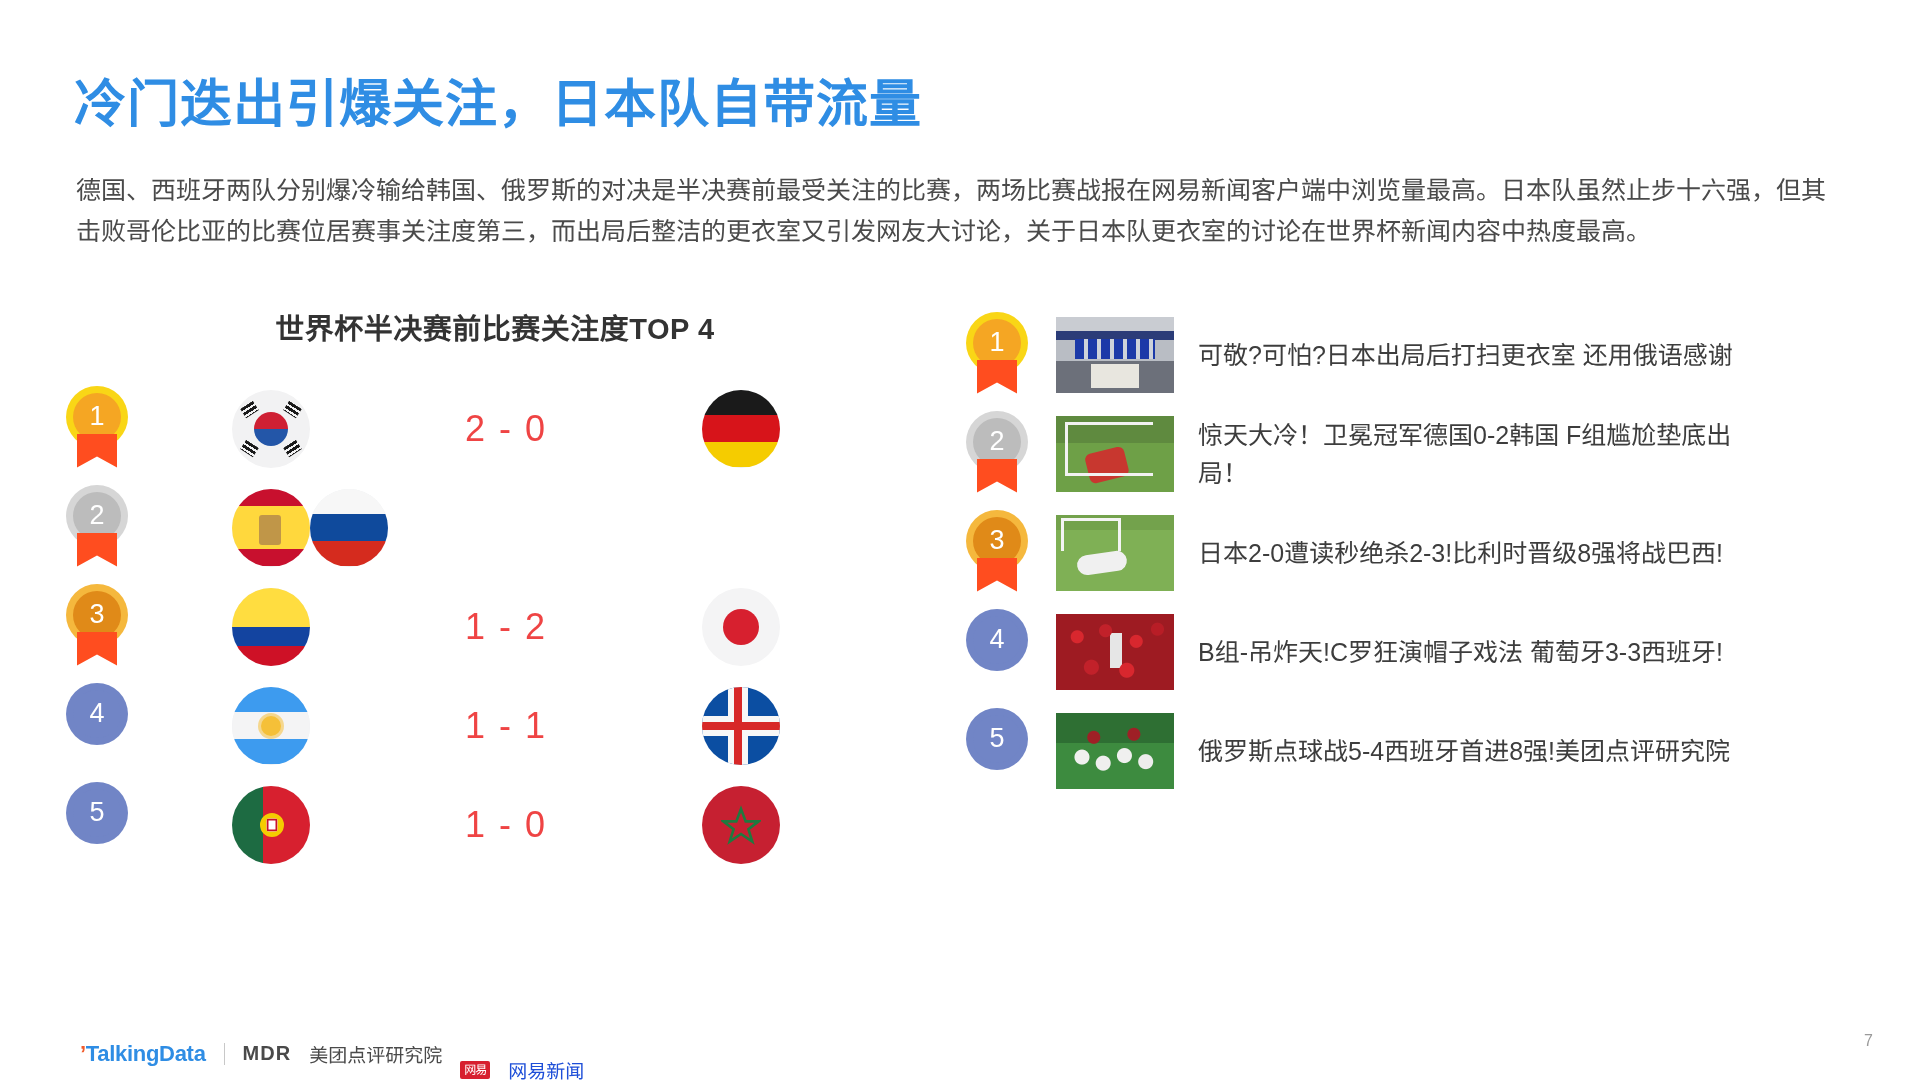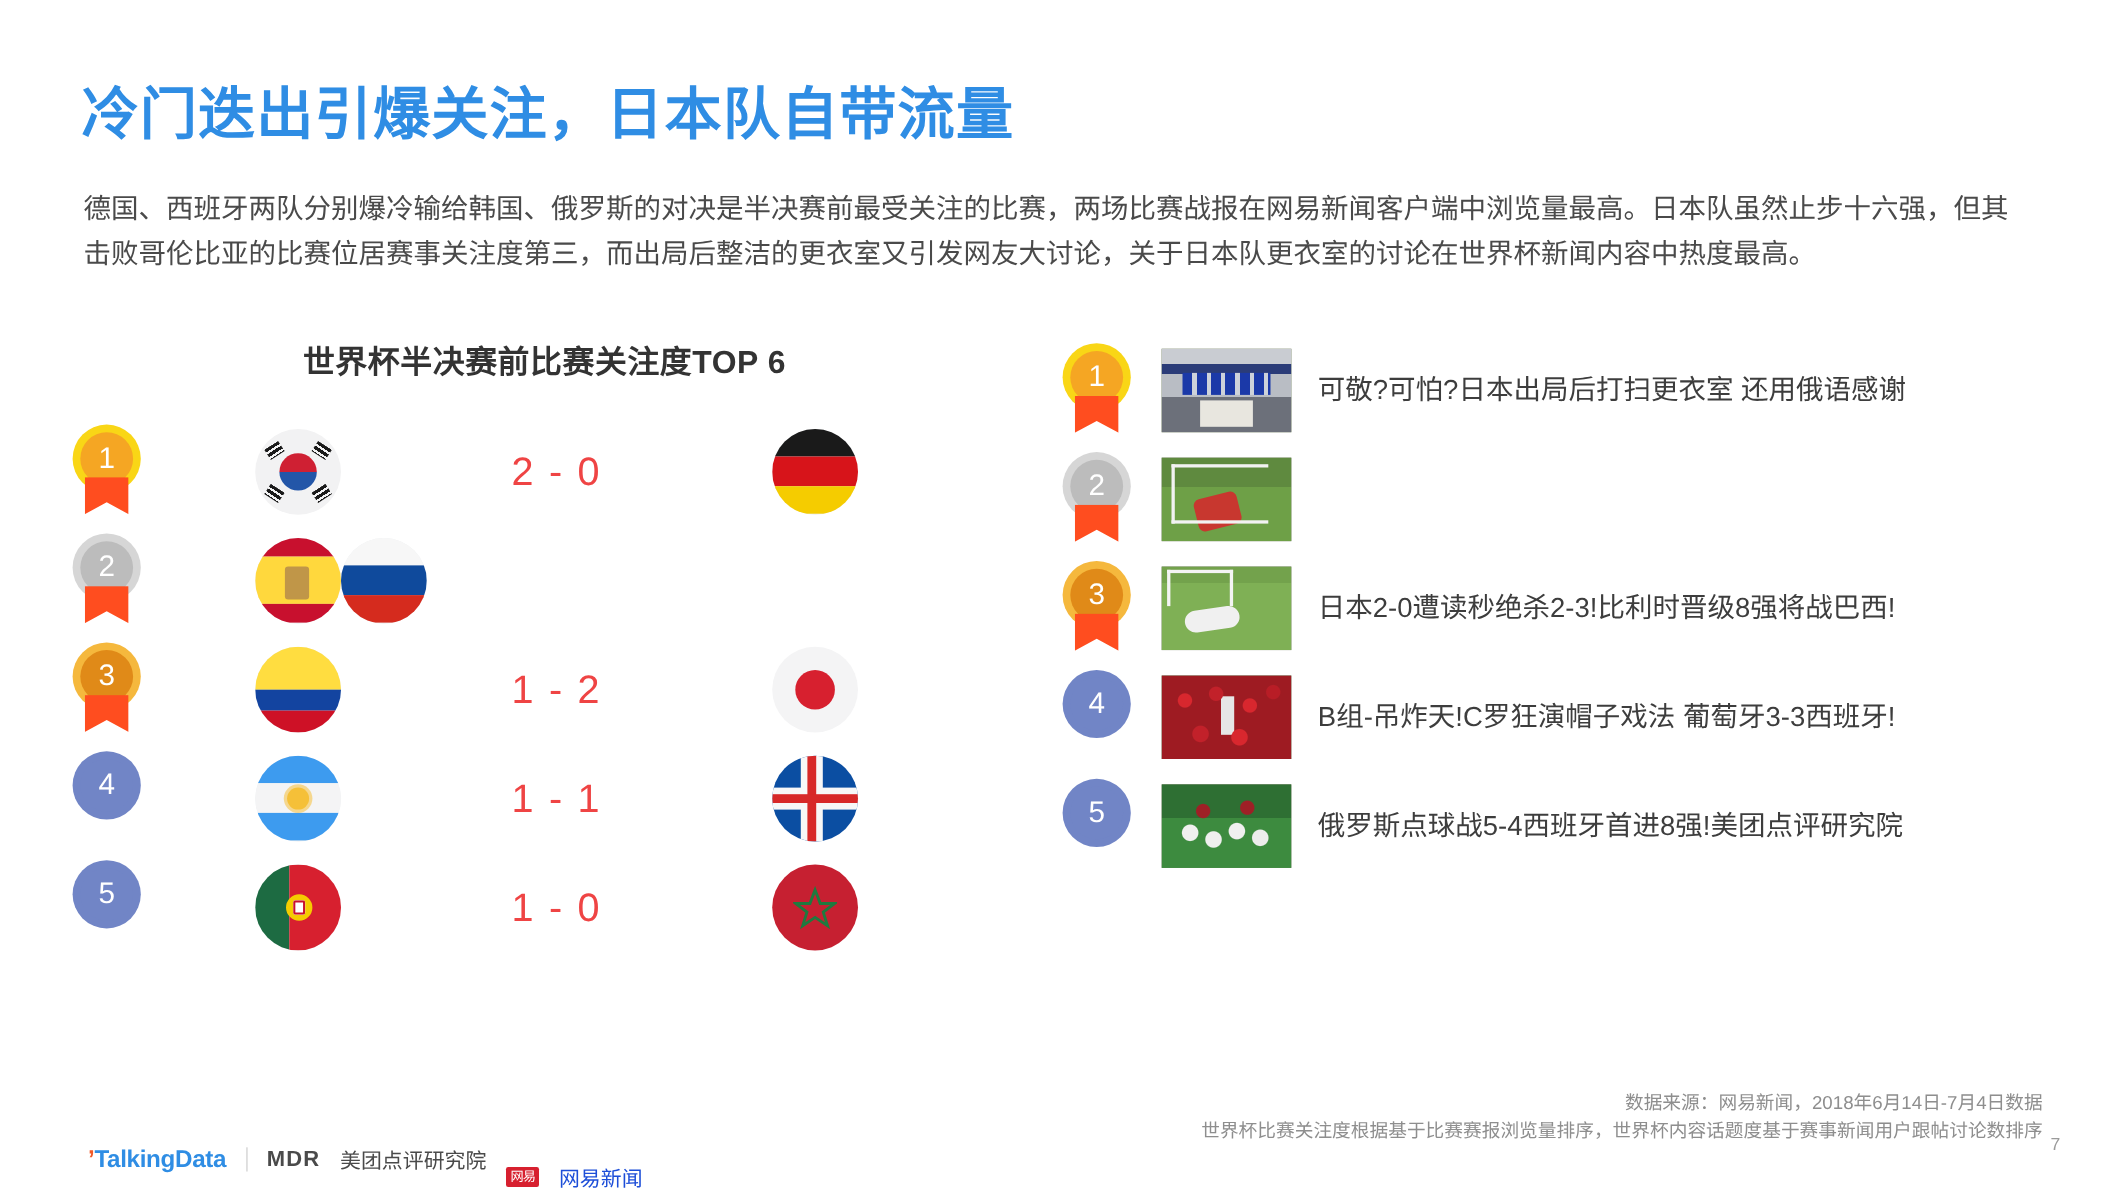--- a/index.html
+++ b/index.html
@@ -364,21 +364,21 @@
 </style>
 </head>
 <body>
 
 <div class="slide">
 
   <div class="page-title">冷门迭出引爆关注，日本队自带流量</div>
   <div class="page-desc">德国、西班牙两队分别爆冷输给韩国、俄罗斯的对决是半决赛前最受关注的比赛，两场比赛战报在网易新闻客户端中浏览量最高。日本队虽然止步十六强，但其击败哥伦比亚的比赛位居赛事关注度第三，而出局后整洁的更衣室又引发网友大讨论，关于日本队更衣室的讨论在世界杯新闻内容中热度最高。</div>
 
   <div class="col-left">
-    <div class="col-title">世界杯半决赛前比赛关注度TOP 6</div>
+    <div class="col-title">世界杯半决赛前比赛关注度TOP 4</div>
 
     <div class="match-row">
       <div class="rank-wrap">
         <div class="medal gold">
           <div class="ring"></div>
           <div class="inner">1</div>
         </div>
         <div class="ribbon"></div>
       </div>
       <div class="flag flag-l f-kr">
@@ -511,20 +511,21 @@
       <div class="rank-wrap">
         <div class="medal silver">
           <div class="ring"></div>
           <div class="inner">2</div>
         </div>
         <div class="ribbon"></div>
       </div>
       <div class="thumb t2">
           <div class="ph"></div>
         </div>
+      <div class="news-title">惊天大冷！卫冕冠军德国0-2韩国 F组尴尬垫底出局！</div>
     </div>
 
     <div class="news-row">
       <div class="rank-wrap">
         <div class="medal bronze">
           <div class="ring"></div>
           <div class="inner">3</div>
         </div>
         <div class="ribbon"></div>
       </div>
@@ -556,24 +557,20 @@
         </div>
 
       </div>
       <div class="thumb t5">
           <div class="ph"></div>
         </div>
       <div class="news-title">俄罗斯点球战5-4西班牙首进8强!美团点评研究院</div>
     </div>
   </div>
 
-  <div class="footnote">
-    <div>数据来源：网易新闻，2018年6月14日-7月4日数据</div>
-    <div>世界杯比赛关注度根据基于比赛赛报浏览量排序，世界杯内容话题度基于赛事新闻用户跟帖讨论数排序</div>
-  </div>
   <div class="page-num">7</div>
 
   <div class="brandbar">
     <div class="brand-td"><span class="dot">’</span><span>TalkingData</span></div>
     <div class="brand-div"></div>
     <div class="brand-mdr">MDR</div>
     <div class="brand-meituan">美团点评研究院</div>
     <div class="brand-netease">
       <span class="ne-logo">网易</span>
       <span class="txt">网易新闻</span>

